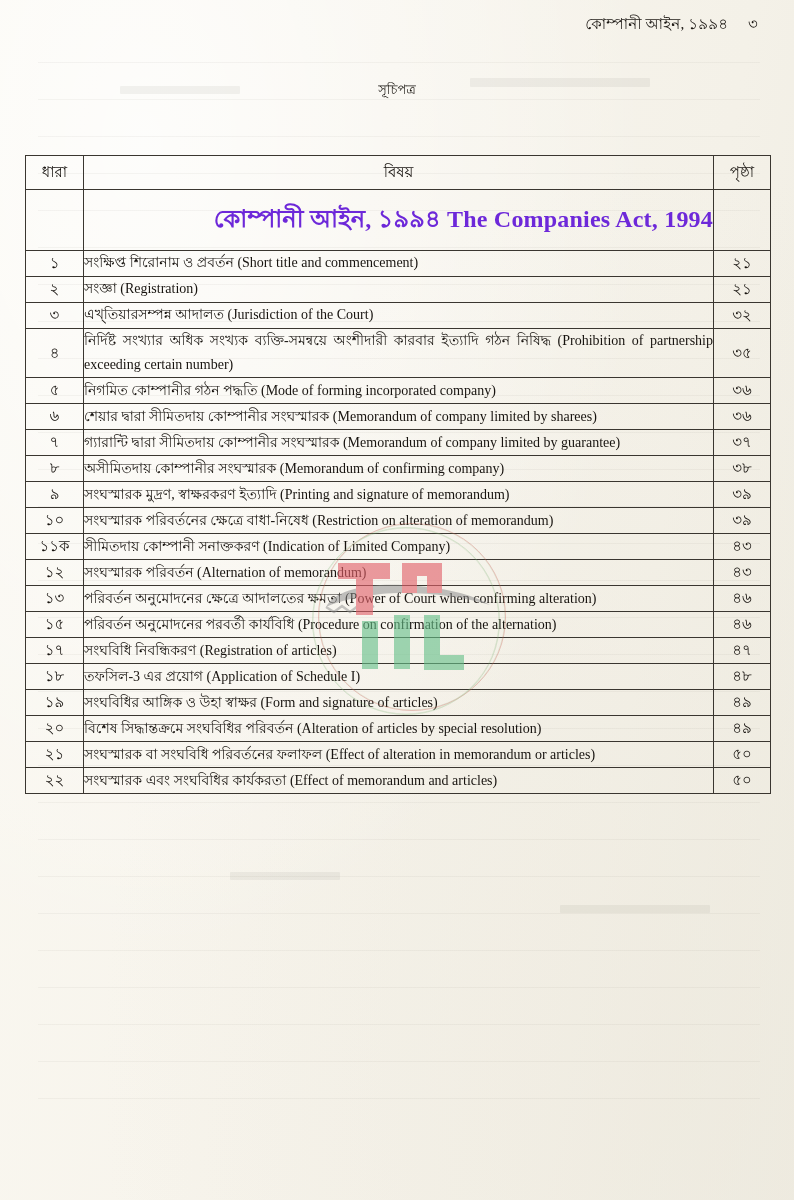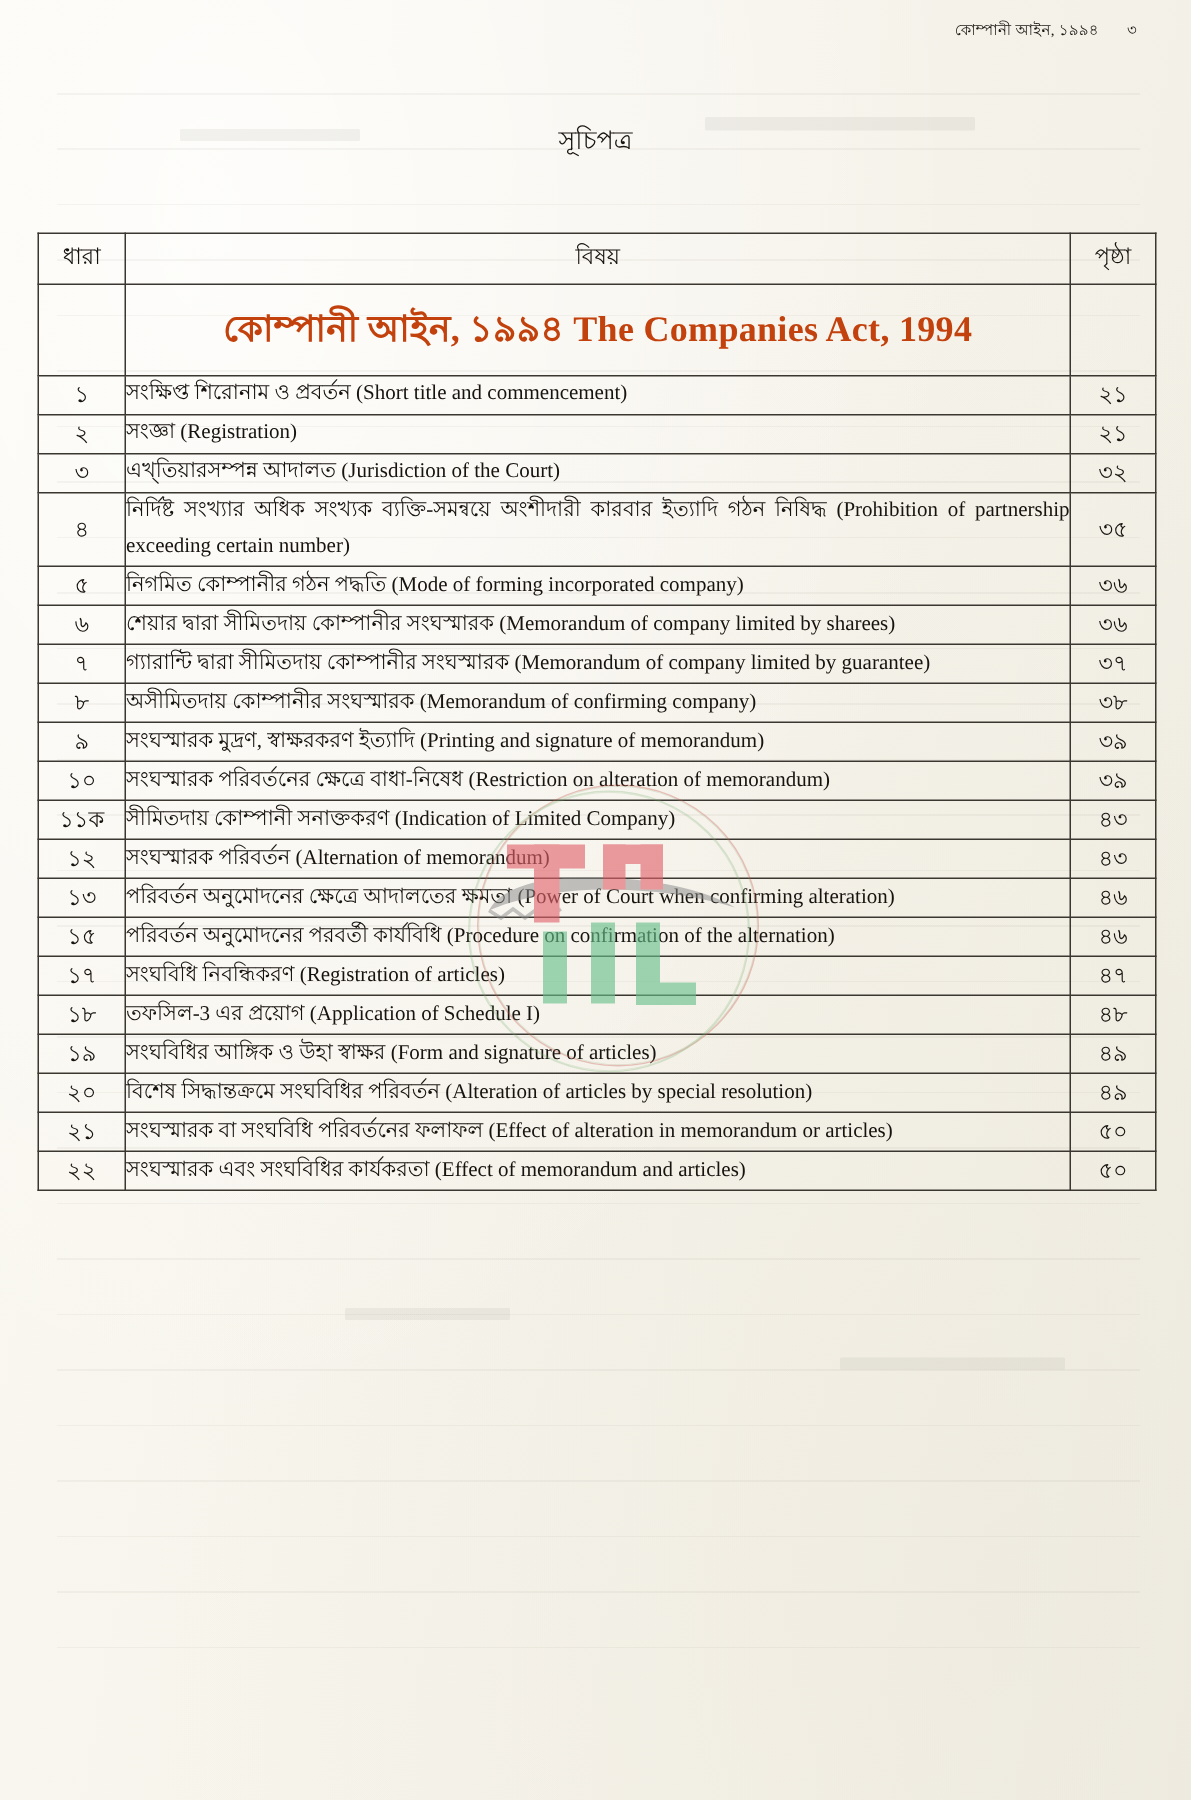--- a/index.html
+++ b/index.html
@@ -43,37 +43,37 @@
         rgba(0,0,0,0) 1px,
         rgba(0,0,0,0) 37px
       );
   }
 
   
   .running-header {
     position: absolute;
     top: 12px;
     right: 36px;
-    font-size: 10px;
+    font-size: 15px;
     letter-spacing: 0.2px;
     white-space: nowrap;
     color: #1a1612;
   }
   .running-header .folio {
     margin-left: 16px;
   }
 
   
   .contents-caption {
     position: absolute;
     top: 80px;
     left: 0;
     width: 794px;
     text-align: center;
-    font-size: 17px;
+    font-size: 13px;
     color: #18140f;
   }
 
   
   .toc-wrap {
     position: absolute;
     left: 25px;
     top: 115px;
     width: 745px;
   }
@@ -96,26 +96,26 @@
   th.head-cell {
     font-weight: normal;
     font-size: 15px;
     text-align: center;
     height: 33px;
     line-height: 33px;
     color: #17130f;
   }
 
   td.act-title {
-    text-align: center;
+    text-align: right;
     font-weight: bold;
     font-size: 24px;
     height: 60px;
     letter-spacing: 0.2px;
-    color: #c2410c;
+    color: #6d28d9;
   }
 
   td.sec-num {
     text-align: center;
     font-size: 15px;
     padding: 7px 2px;
     color: #17130f;
   }
   td.topic {
     text-align: justify;

